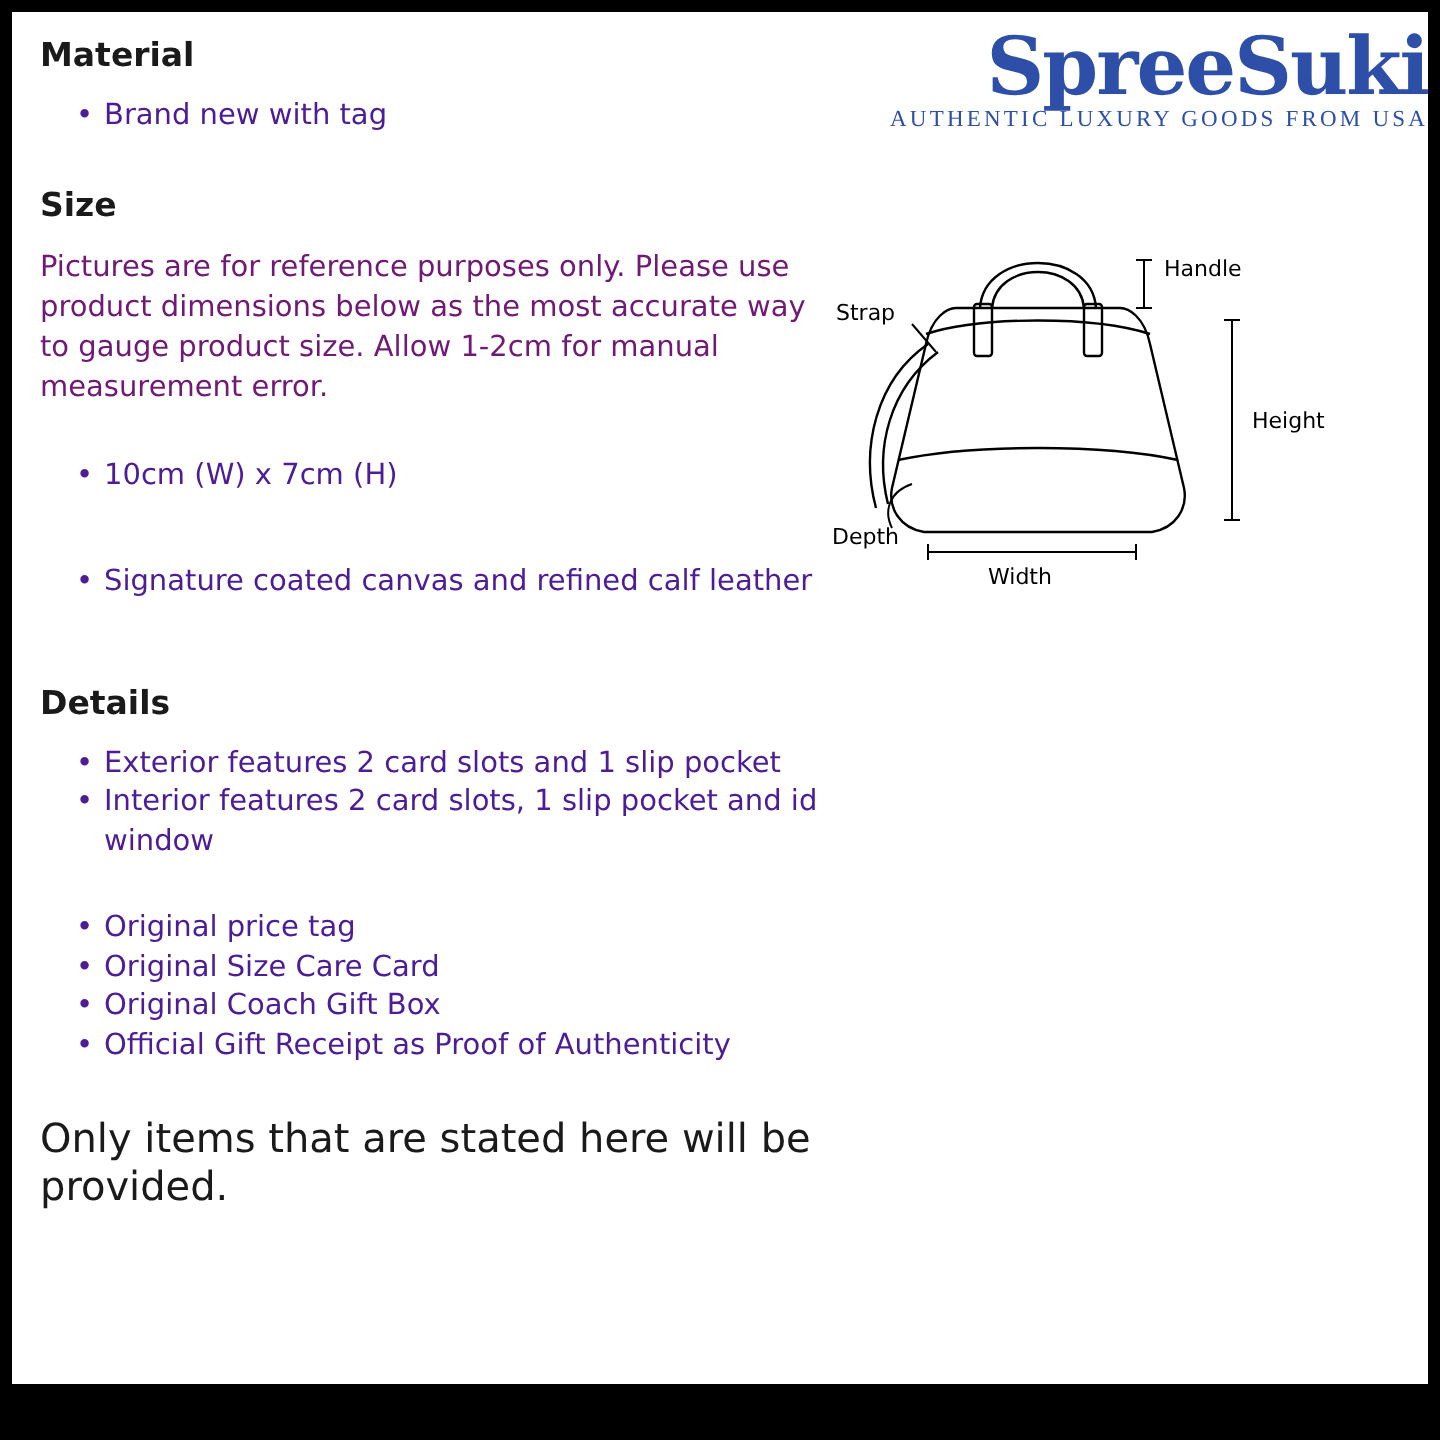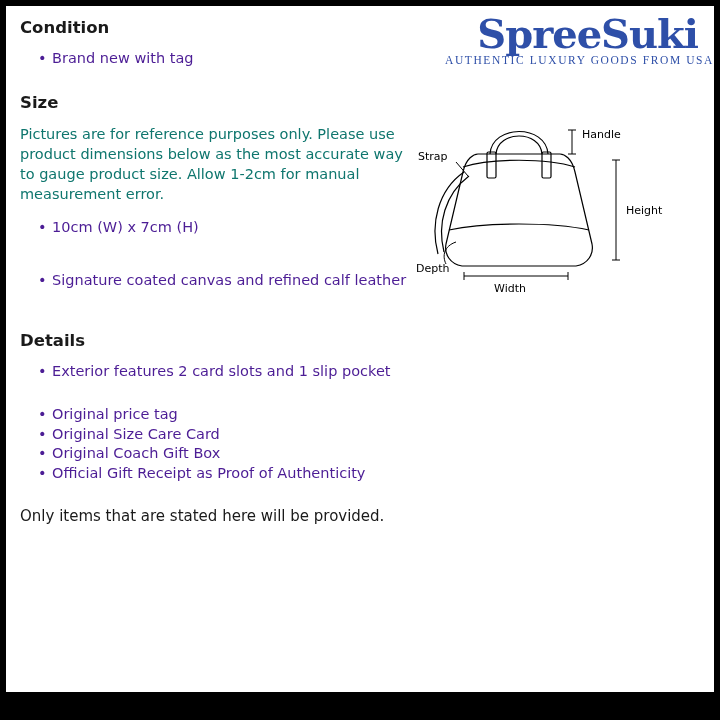--- a/index.html
+++ b/index.html
@@ -34,21 +34,21 @@
   }
   #brand-name {
     font-family: "DejaVu Serif", serif;
     font-weight: bold;
     font-size: 40px;
     letter-spacing: -1px;
     color: #2e4fa8;
     line-height: 44px;
     white-space: nowrap;
     text-align: right;
-    padding-right: 16px;
+    padding-right: 0px;
   }
   #brand-tag {
     font-family: Liberation Serif, serif;
     font-size: 11.5px;
     color: #2e4fa8;
     letter-spacing: 1.6px;
     white-space: nowrap;
     text-align: right;
     margin-top: -2px;
   }
@@ -72,23 +72,23 @@
   }
   .h {
     font-family: "DejaVu Sans", sans-serif;
     font-weight: bold;
     font-size: 16.5px;
     color: #1a1a1a;
     margin: 0 0 12px 0;
   }
   .para {
     font-size: 14.5px;
-    color: #0f766e;
+    color: #701a75;
     line-height: 20px;
-    margin: 0 0 14px 0;
+    margin: 0 0 25px 0;
   }
   ul.bul {
     list-style: none;
     margin: 0 0 14px 0;
     padding: 0 0 0 32px;
   }
   ul.bul li {
     font-size: 14.5px;
     color: #4c1d95;
     line-height: 19.5px;
@@ -98,21 +98,21 @@
   ul.bul li:before {
     content: "\2022";
     position: absolute;
     left: -14px;
     top: 0;
   }
   .gap-sm { height: 10px; }
   .gap-md { height: 20px; }
   .gap-lg { height: 26px; }
   .footer-note {
-    font-size: 15px;
+    font-size: 20px;
     color: #1a1a1a;
     margin: 0;
   }
 </style>
 </head>
 <body>
 
 <div id="page">
 
   <div id="brand">
@@ -156,21 +156,21 @@
         <text x="166" y="44">Handle</text>
         <text x="210" y="120">Height</text>
         <text x="0" y="178">Depth</text>
         <text x="78" y="198">Width</text>
       </g>
     </svg>
   </div>
 
   <div id="content">
 
-    <h2 class="h">Condition</h2>
+    <h2 class="h">Material</h2>
     <ul class="bul">
       <li>Brand new with tag</li>
     </ul>
 
     <div class="gap-sm"></div>
 
     <h2 class="h">Size</h2>
     <p class="para">Pictures are for reference purposes only. Please use product dimensions below as the most accurate way to gauge product size. Allow 1-2cm for manual measurement error.</p>
     <ul class="bul">
       <li>10cm (W) x 7cm (H)</li>
@@ -180,20 +180,21 @@
 
     <ul class="bul">
       <li>Signature coated canvas and refined calf leather</li>
     </ul>
 
     <div class="gap-lg"></div>
 
     <h2 class="h">Details</h2>
     <ul class="bul">
       <li>Exterior features 2 card slots and 1 slip pocket</li>
+      <li>Interior features 2 card slots, 1 slip pocket and id window</li>
     </ul>
 
     <div class="gap-sm"></div>
 
     <ul class="bul">
       <li>Original price tag</li>
       <li>Original Size Care Card</li>
       <li>Original Coach Gift Box</li>
       <li>Official Gift Receipt as Proof of Authenticity</li>
     </ul>

